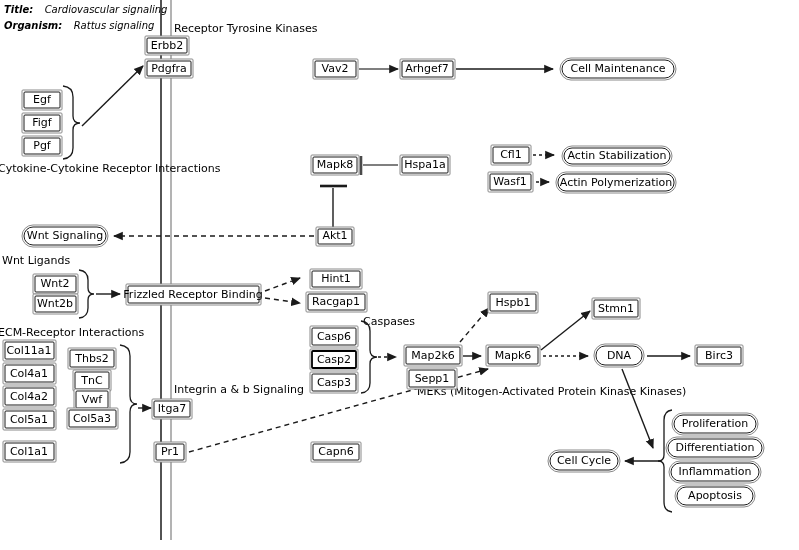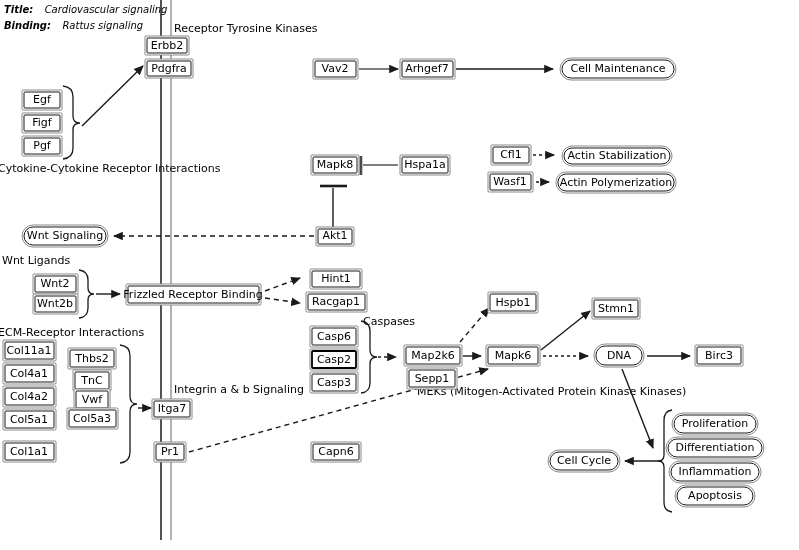--- a/index.html
+++ b/index.html
@@ -30,21 +30,21 @@
 <body>
 
 <div id="stage">
 
   <div class="hdr" style="left:4px;top:4px;">
     <b>Title:</b>
     <span style="display:inline-block;width:5px;"></span>
     <span>Cardiovascular signaling</span>
   </div>
   <div class="hdr" style="left:4px;top:20px;">
-    <b>Binding:</b>
+    <b>Organism:</b>
     <span style="display:inline-block;width:5px;"></span>
     <span>Rattus signaling</span>
   </div>
 
 <svg id="diagram" viewBox="0 0 799 550">
   <defs>
     <marker id="arrow" viewBox="0 0 10 10" refX="9" refY="5" markerWidth="7" markerHeight="7" orient="auto-start-reverse">
       <path d="M0,0.6 L10,5 L0,9.4 z" fill="#1a1a1a"></path>
     </marker>
     <marker id="arrowGray" viewBox="0 0 10 10" refX="9" refY="5" markerWidth="7" markerHeight="7" orient="auto-start-reverse">

